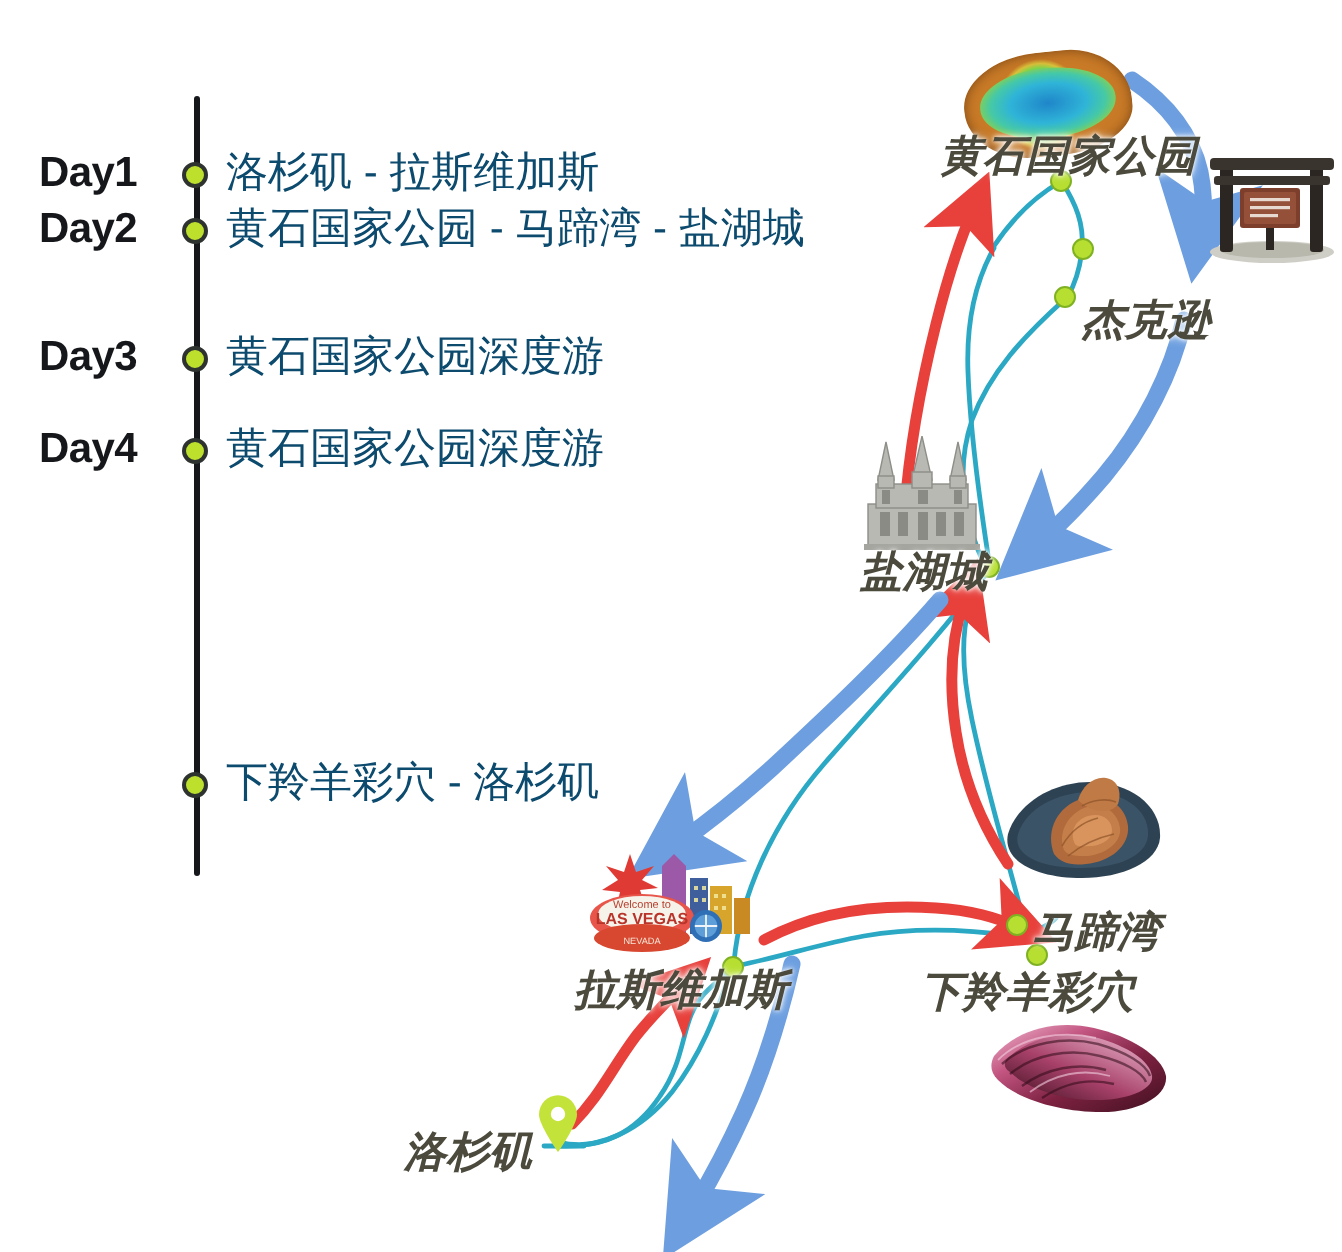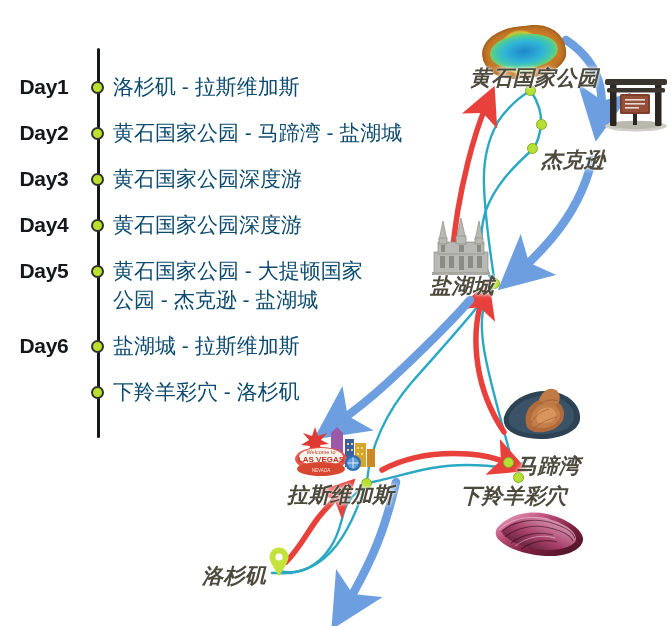--- a/index.html
+++ b/index.html
@@ -138,50 +138,39 @@
 
 <div id="itinerary">
   <div class="tl-axis"></div>
 
   <div class="day-row" style="top:72px">
     <div class="day-label">Day1</div>
     <div class="day-dot"></div>
     <div class="day-text">洛杉矶 - 拉斯维加斯</div>
   </div>
 
-  <div class="day-row" style="top:118px">
+  <div class="day-row" style="top:100px">
     <div class="day-label">Day2</div>
     <div class="day-dot"></div>
     <div class="day-text">黄石国家公园 - 马蹄湾 - 盐湖城</div>
   </div>
 
   <div class="day-row" style="top:164px">
     <div class="day-label">Day3</div>
     <div class="day-dot"></div>
     <div class="day-text">黄石国家公园深度游</div>
   </div>
 
   <div class="day-row" style="top:210px">
     <div class="day-label">Day4</div>
     <div class="day-dot"></div>
     <div class="day-text">黄石国家公园深度游</div>
   </div>
 
-  <div class="day-row" style="top:256px;height:62px">
-    <div class="day-label">Day5</div>
-    <div class="day-dot"></div>
-    <div class="day-text">黄石国家公园 - 大提顿国家</div>
-    <div class="day-text l2">公园 - 杰克逊 - 盐湖城</div>
-  </div>
-
-  <div class="day-row" style="top:331px">
-    <div class="day-label">Day6</div>
-    <div class="day-dot"></div>
-    <div class="day-text">盐湖城 - 拉斯维加斯</div>
-  </div>
+
 
   <div class="day-row" style="top:377px">
     <div class="day-dot"></div>
     <div class="day-text">下羚羊彩穴 - 洛杉矶</div>
   </div>
 </div>
 
 <div id="map">
 <svg width="671" height="626" viewBox="0 0 671 626">
   <defs>

